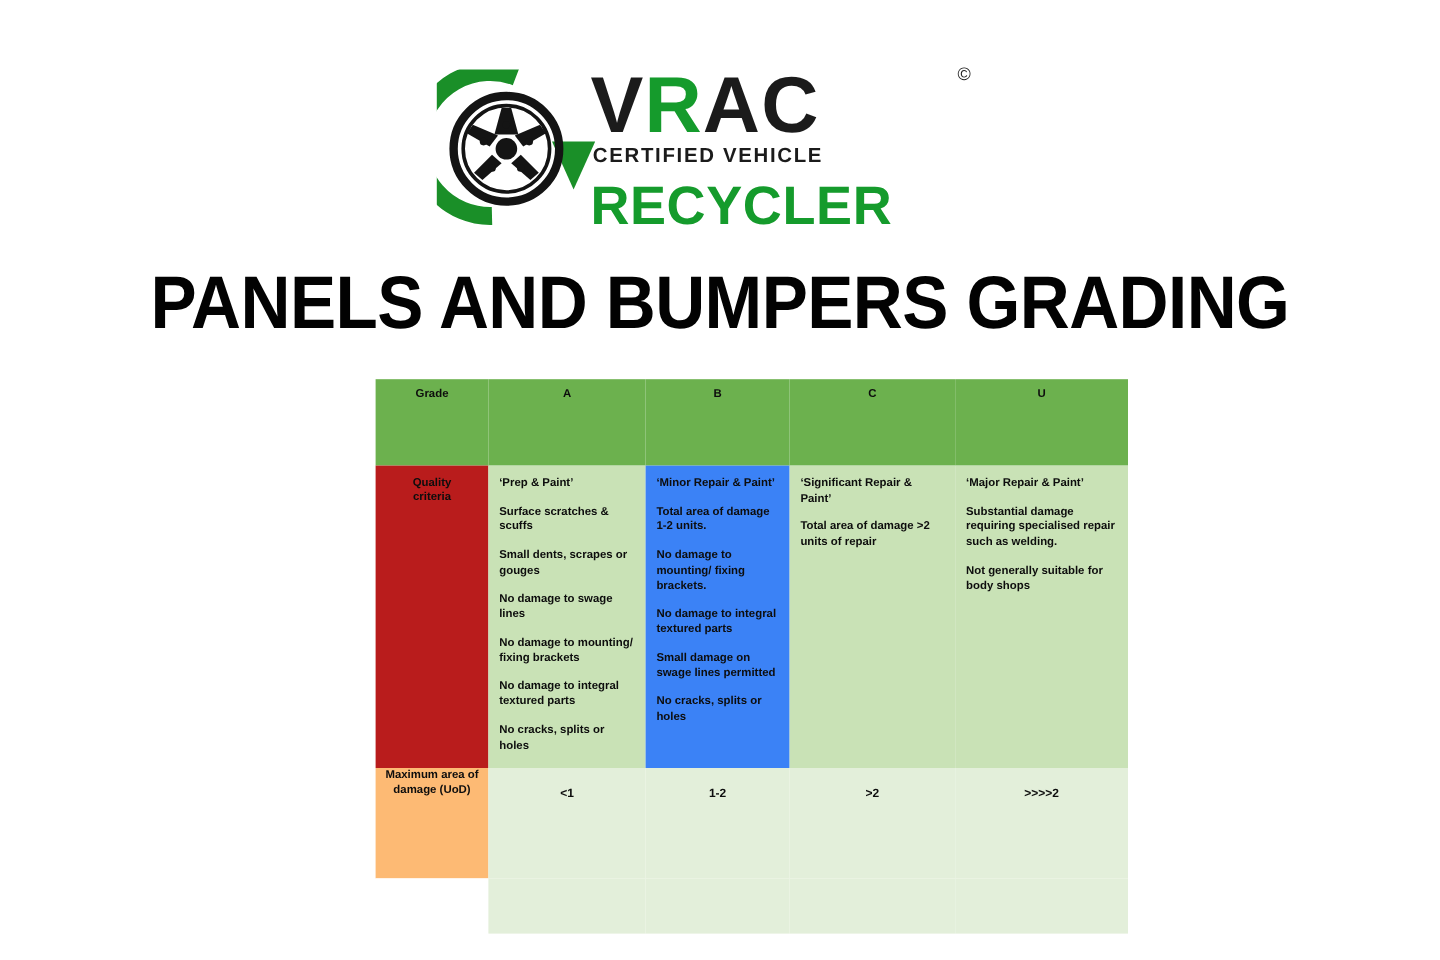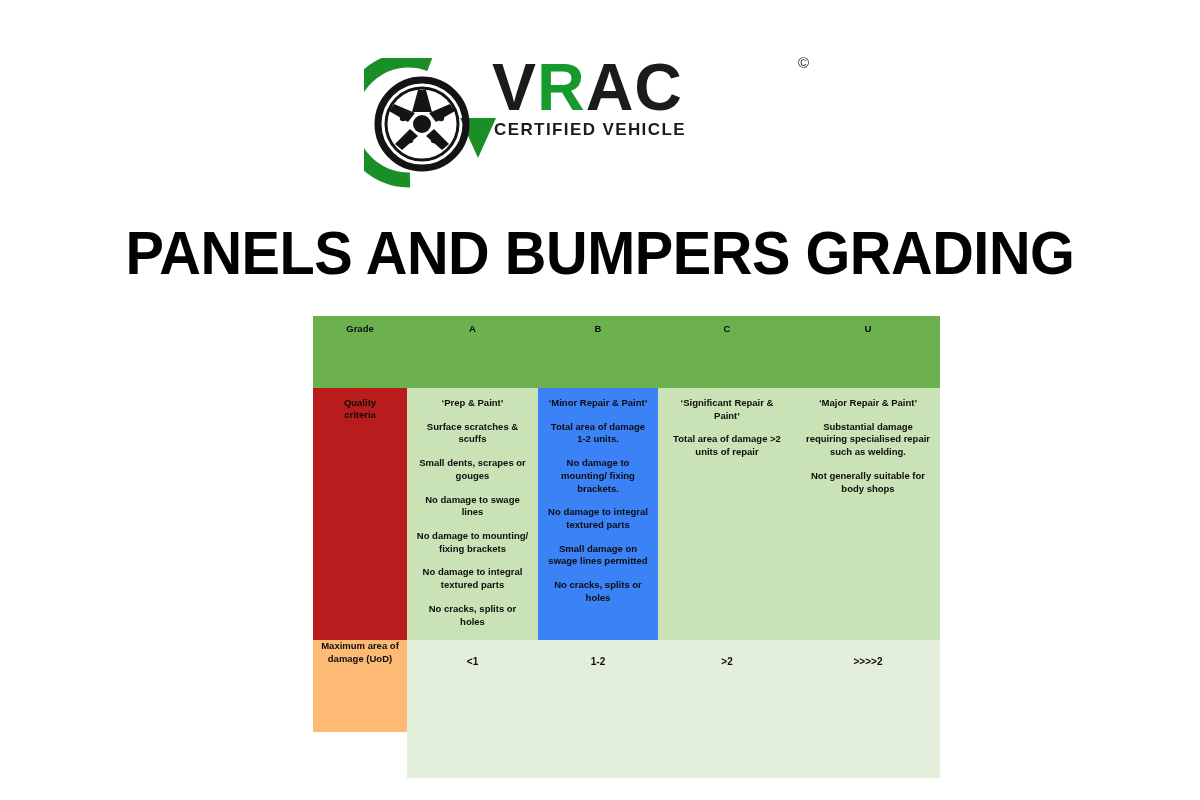--- a/index.html
+++ b/index.html
@@ -147,21 +147,21 @@
     background: #b91c1c;
     text-align: center;
     font-size: 9.5px;
     font-weight: bold;
     color: #0d0d0d;
     padding-top: 9px !important;
     line-height: 1.28;
   }
   .crit-cell {
     background: #C9E2B6;
-    text-align: center;
+    text-align: left;
     font-size: 9.5px;
     font-weight: bold;
     color: #0d0d0d;
     line-height: 1.34;
     padding: 9px 9px 12px 9px !important;
     border-right: 1px solid #b9d8a4;
   }
   .crit-cell:last-child { border-right: none; }
   .crit-cell.shade-b { background: #3b82f6; }
   .crit-cell p {
@@ -231,20 +231,21 @@
             <circle cx="-19" cy="-6" r="3.2"></circle>
           </g>
         </g>
       </svg>
     </div>
 
     <div id="logo-text">
       <div class="brand-vrac"><span>V</span><span class="green">R</span><span>AC</span></div>
       <div class="brand-copy">©</div>
       <div class="brand-sub">CERTIFIED VEHICLE</div>
+      <div class="brand-recycler">RECYCLER</div>
     </div>
 
   </div>
 </div>
 
 <div id="page-title">PANELS AND BUMPERS GRADING</div>
 
 <table id="grading-table">
   <colgroup>
     <col class="col-label">

